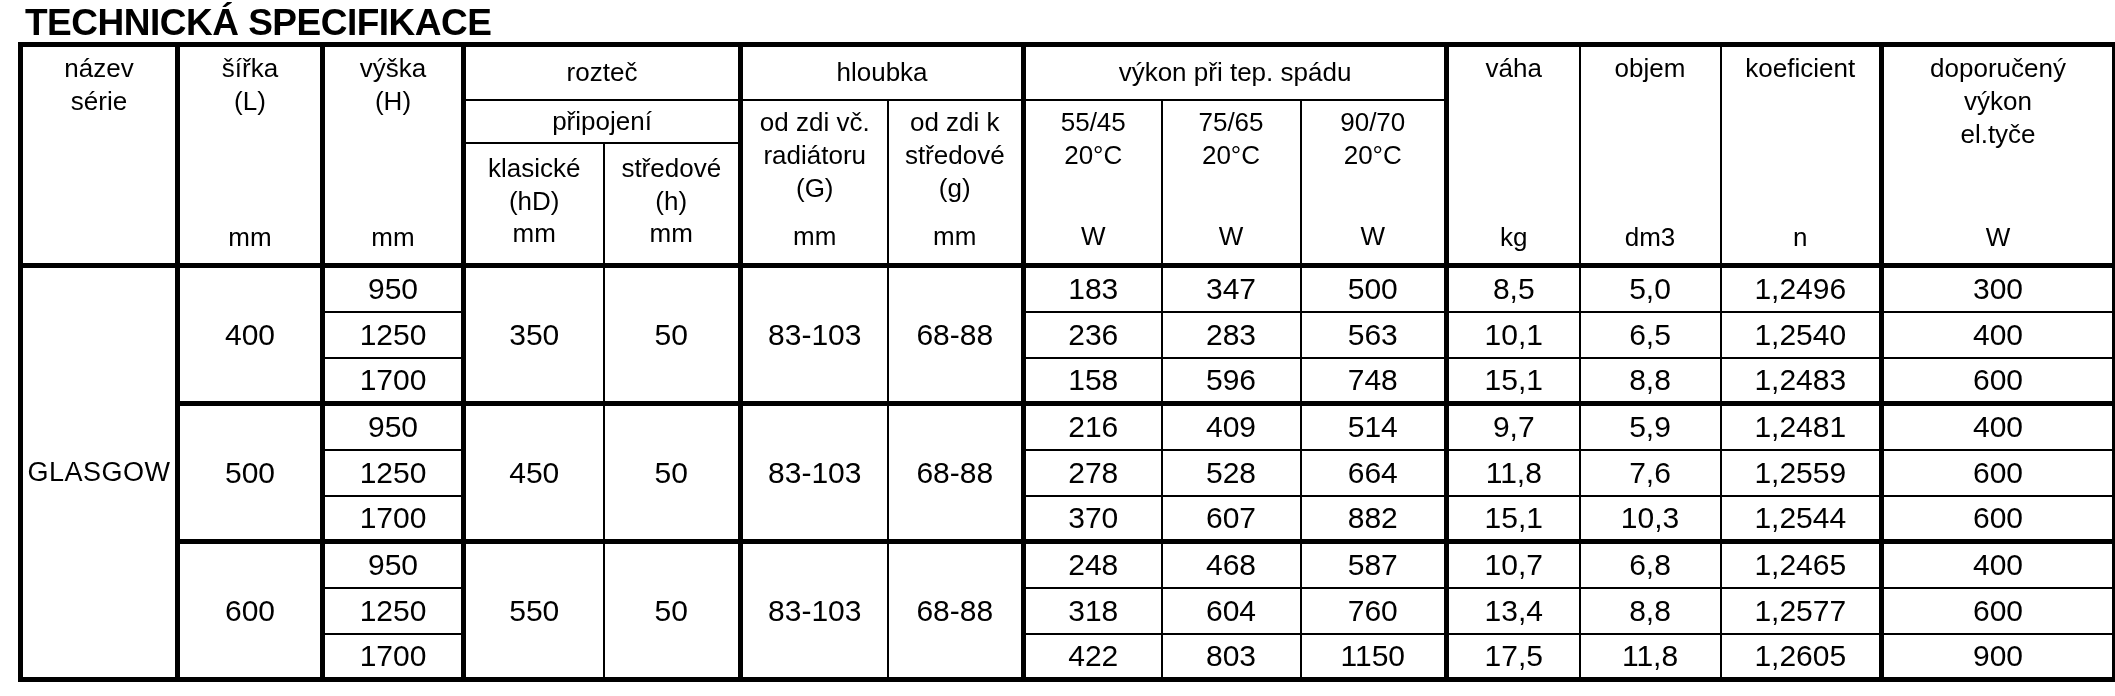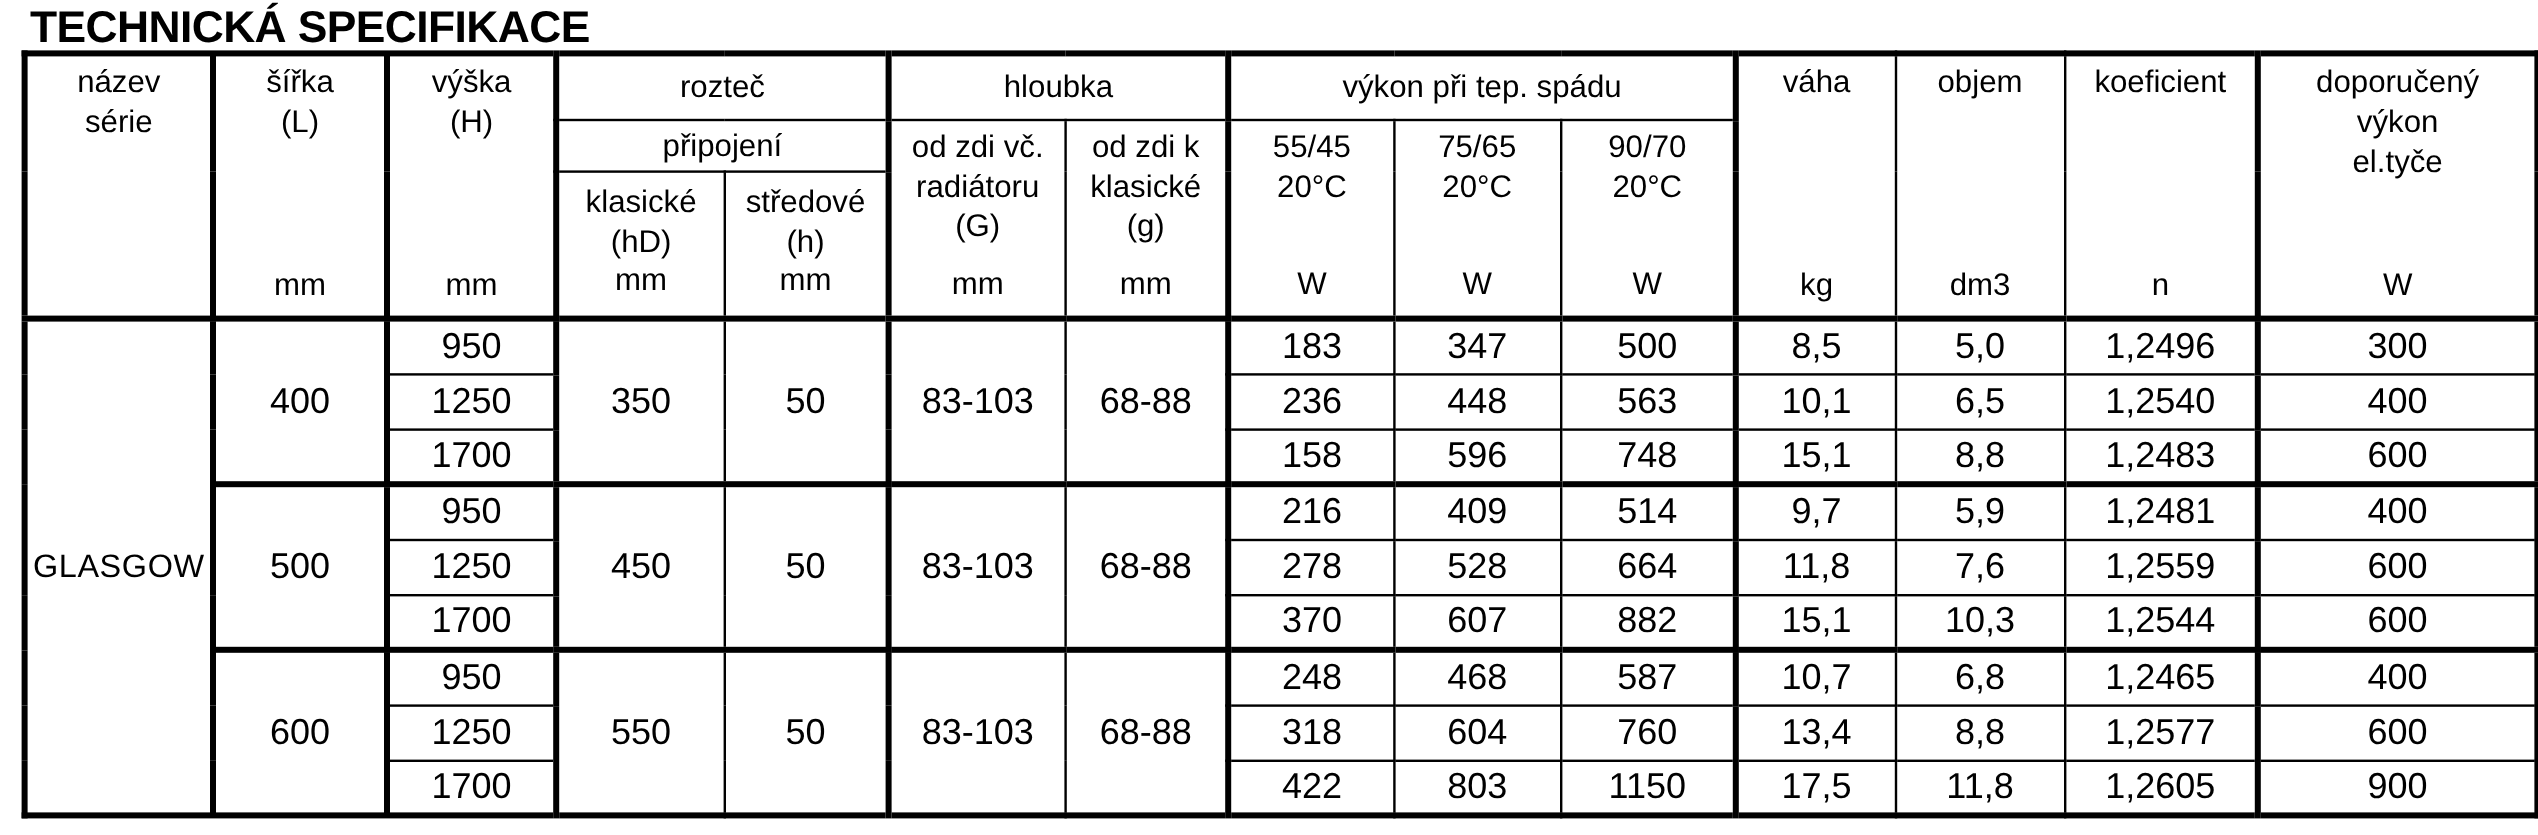--- a/index.html
+++ b/index.html
@@ -151,21 +151,21 @@
         <div class="vcell vc2">
             <span class="lbl">od zdi vč.
 radiátoru
 (G)</span>
             <span class="unit">mm</span>
           </div>
       </td>
       <td rowspan="2" class="bR bB">
         <div class="vcell vc2">
             <span class="lbl">od zdi k
-klasické
+středové
 (g)</span>
             <span class="unit">mm</span>
           </div>
       </td>
       <td rowspan="2" class="bB">
         <div class="vcell vc2">
             <span class="lbl">55/45
 20°C</span>
             <span class="unit">W</span>
           </div>
@@ -217,21 +217,21 @@
       <td>347</td>
       <td class="bR">500</td>
       <td>8,5</td>
       <td>5,0</td>
       <td class="bR">1,2496</td>
       <td>300</td>
     </tr>
     <tr>
       <td class="bR">1250</td>
       <td>236</td>
-      <td>448</td>
+      <td>283</td>
       <td class="bR">563</td>
       <td>10,1</td>
       <td>6,5</td>
       <td class="bR">1,2540</td>
       <td>400</td>
     </tr>
     <tr>
       <td class="bR bB">1700</td>
       <td class="bB">158</td>
       <td class="bB">596</td>

